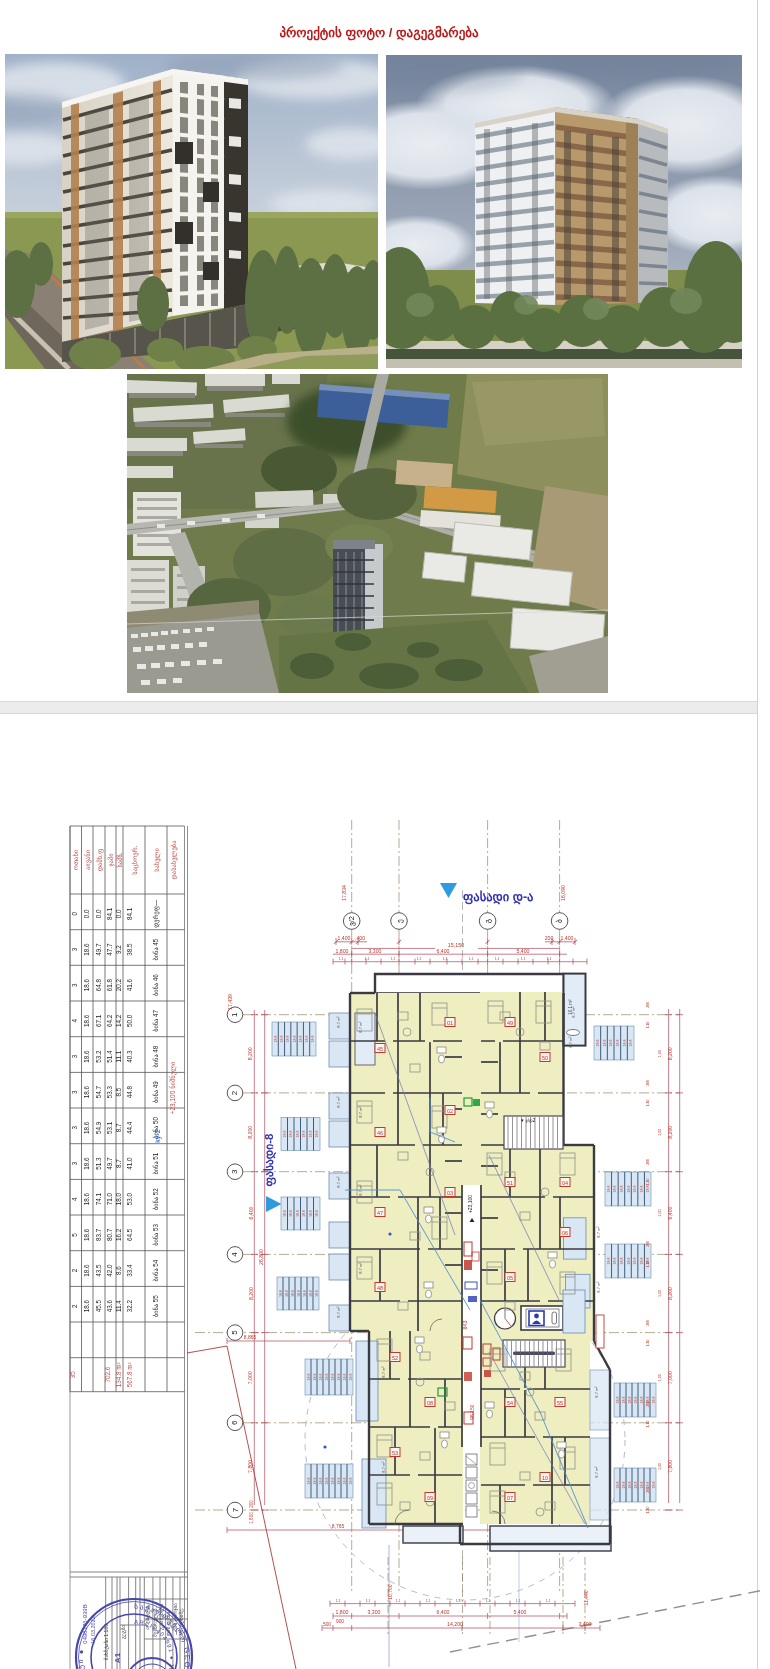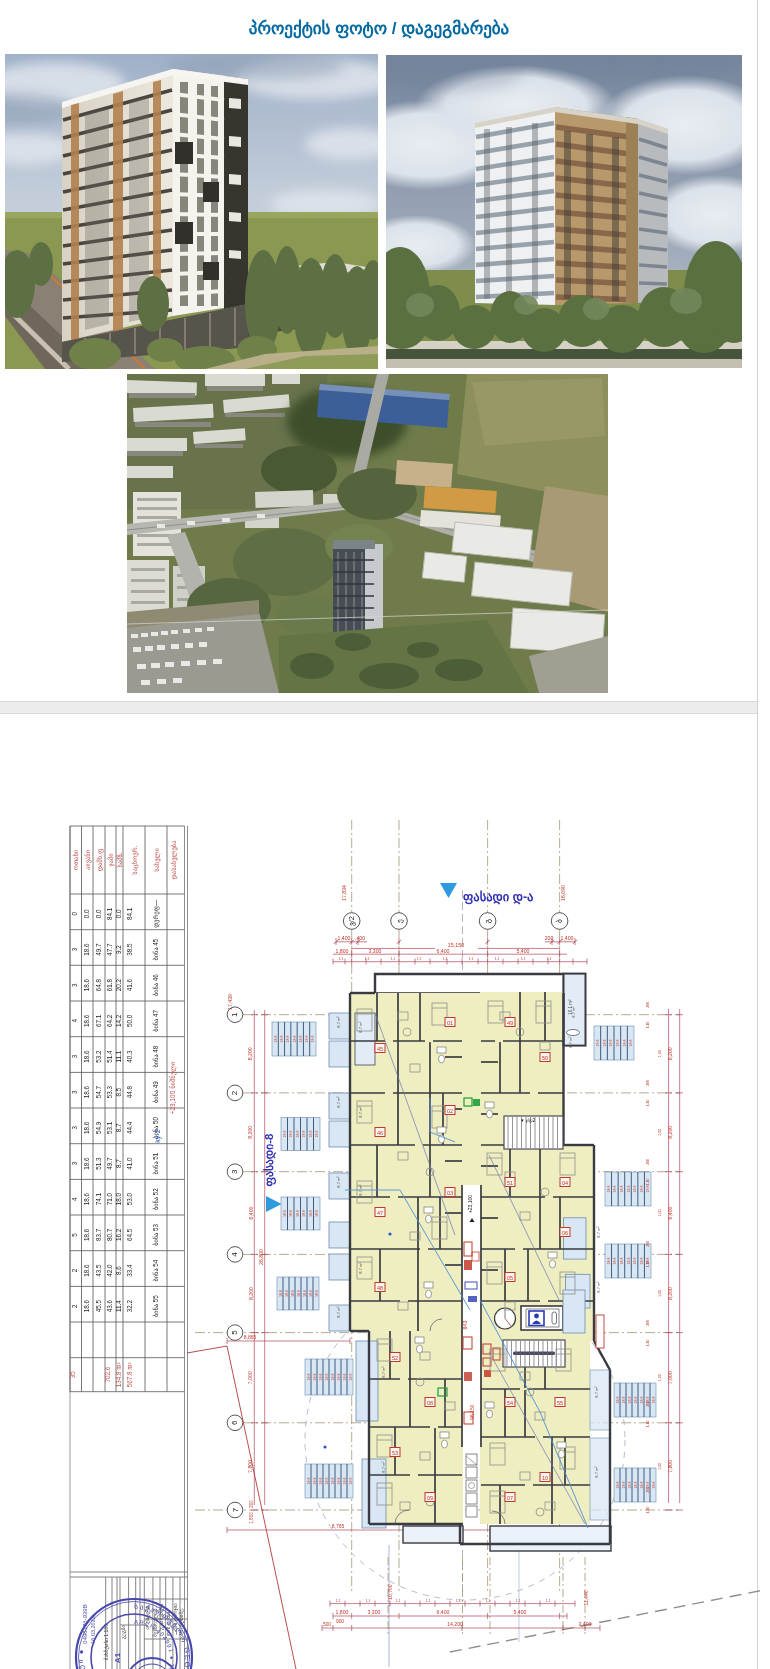--- a/index.html
+++ b/index.html
@@ -3,21 +3,21 @@
 <meta charset="utf-8">
 <style>
   html,body{margin:0;padding:0;background:#ffffff;}
   body{width:770px;height:1669px;position:relative;overflow:hidden;
        font-family:"Liberation Sans",sans-serif;}
   .abs{position:absolute;}
 </style>
 </head>
 <body>
 
-<div class="abs" style="left:0;top:18px;width:758px;text-align:center;color:#0369a1;font-size:17px;font-weight:bold;">პროექტის ფოტო / დაგეგმარება</div>
+<div class="abs" style="left:0;top:25px;width:758px;text-align:center;color:#b91c1c;font-size:13px;font-weight:bold;">პროექტის ფოტო / დაგეგმარება</div>
 
 <svg class="abs" style="left:5px;top:54px;" width="373" height="315" viewBox="0 0 373 315">
   <defs>
     <filter id="bl6" x="-40%" y="-40%" width="180%" height="180%">
         <feGaussianBlur stdDeviation="6"></feGaussianBlur>
       </filter>
     <filter id="bl4" x="-40%" y="-40%" width="180%" height="180%">
         <feGaussianBlur stdDeviation="4"></feGaussianBlur>
       </filter>
     <linearGradient id="sky1" x1="0" y1="0" x2="0" y2="1">

